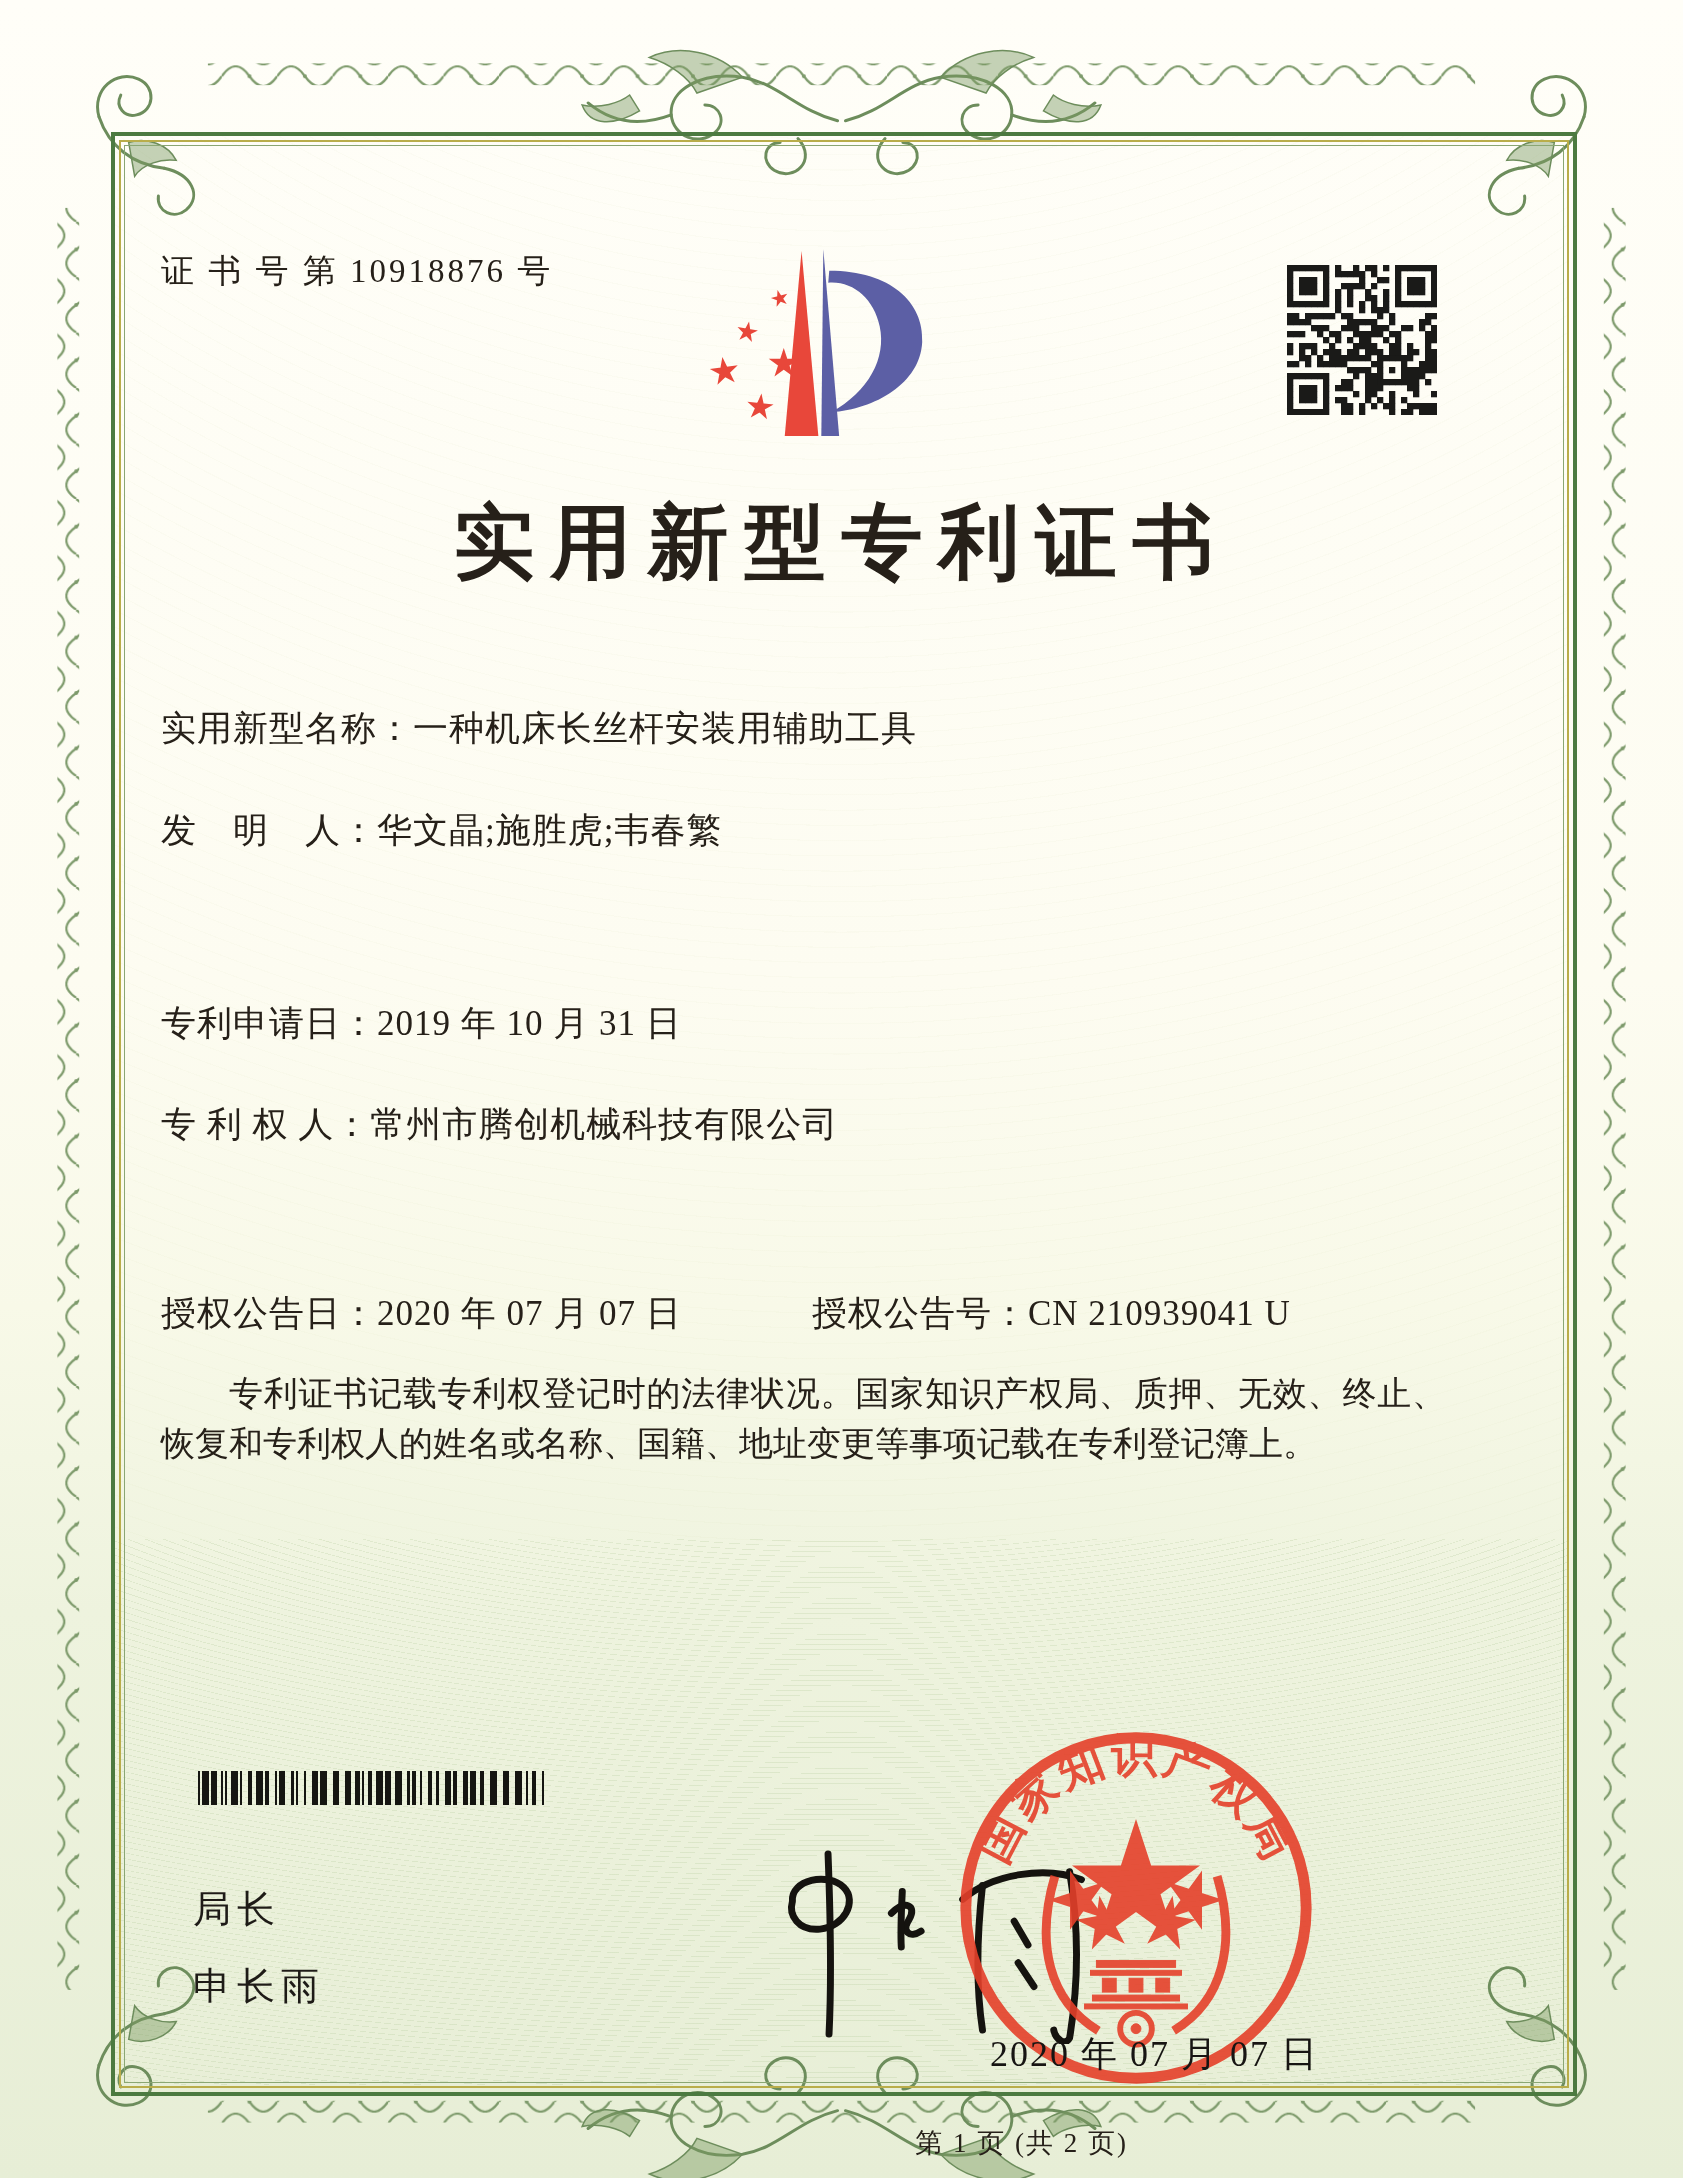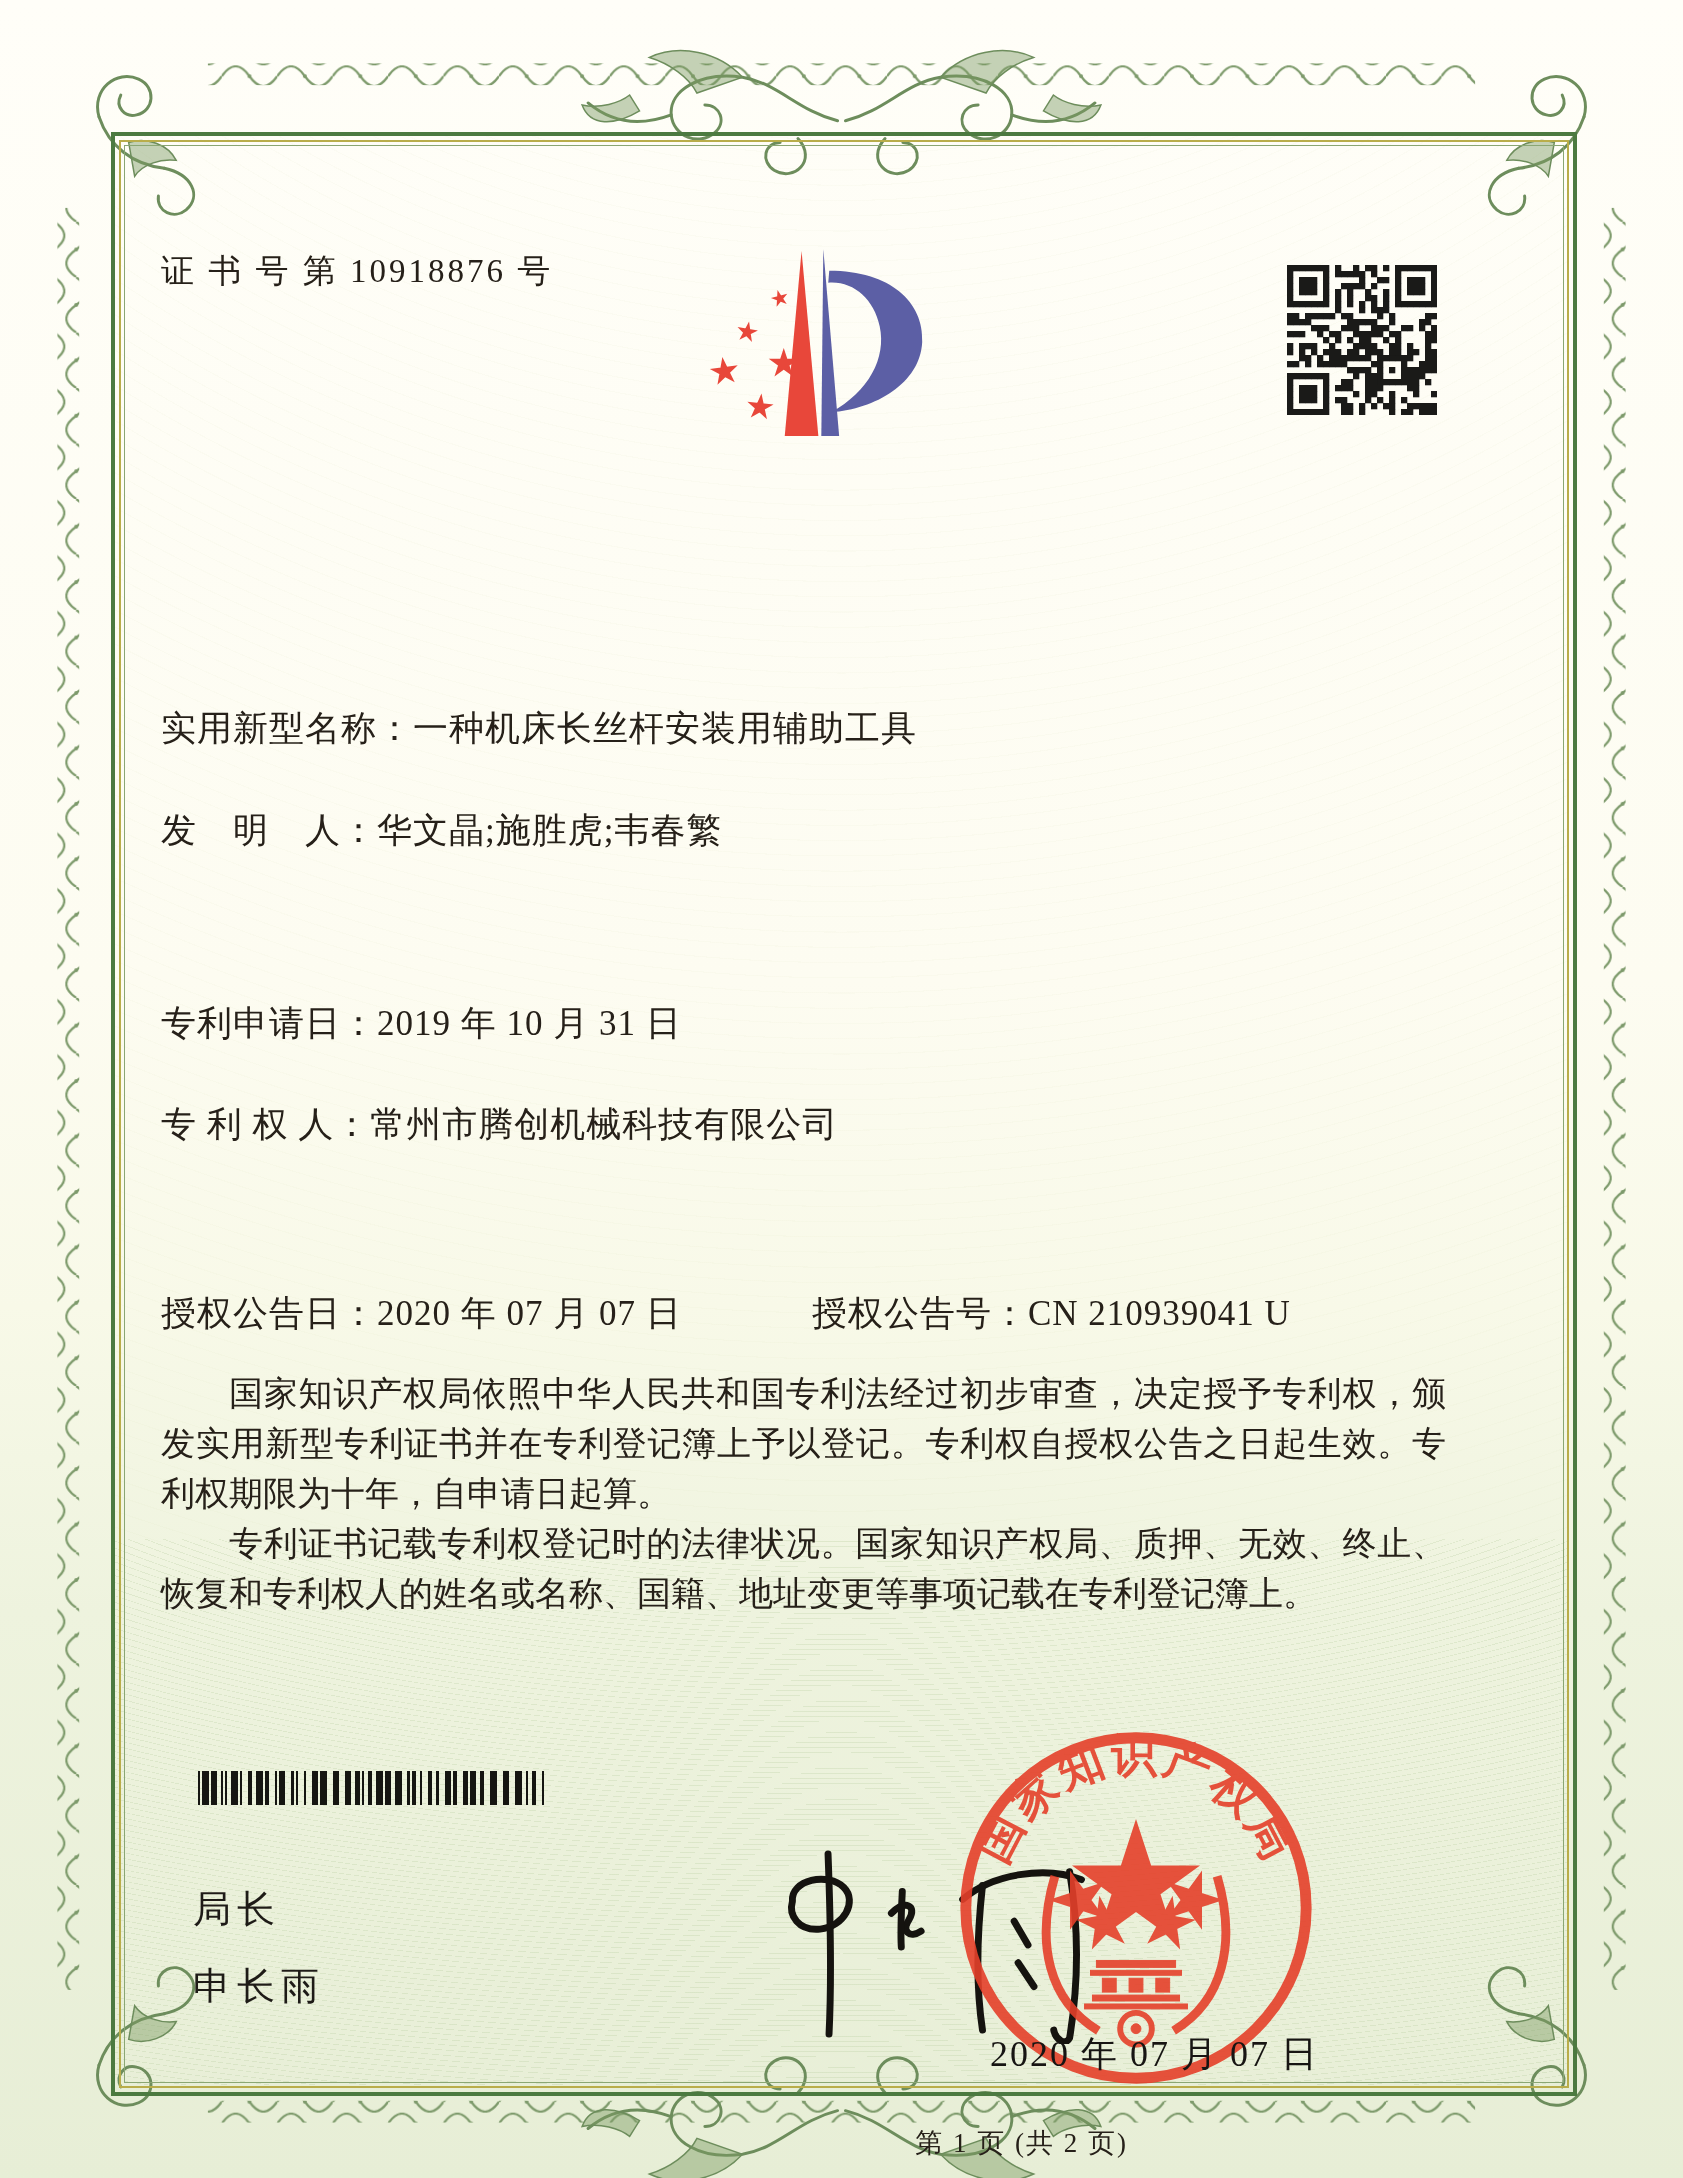--- a/index.html
+++ b/index.html
@@ -431,20 +431,21 @@
       <rect x="60" y="144" width="6.3" height="6.3" fill="#1a1a18"></rect>
       <rect x="72" y="144" width="6.3" height="6.3" fill="#1a1a18"></rect>
       <rect x="102" y="144" width="6.3" height="6.3" fill="#1a1a18"></rect>
       <rect x="114" y="144" width="6.3" height="6.3" fill="#1a1a18"></rect>
       <rect x="120" y="144" width="6.3" height="6.3" fill="#1a1a18"></rect>
       <rect x="132" y="144" width="6.3" height="6.3" fill="#1a1a18"></rect>
       <rect x="138" y="144" width="6.3" height="6.3" fill="#1a1a18"></rect>
       <rect x="144" y="144" width="6.3" height="6.3" fill="#1a1a18"></rect>
     </svg>
 
+  <div class="abs title">实用新型专利证书</div>
 
   <div class="abs row r1">
     <span>实用新型名称：</span><span>一种机床长丝杆安装用辅助工具</span>
   </div>
   <div class="abs row r2">
     <span>发　明　人：</span><span>华文晶;施胜虎;韦春繁</span>
   </div>
   <div class="abs row r4">
     <span>专利申请日：</span><span>2019 年 10 月 31 日</span>
   </div>
@@ -452,21 +453,20 @@
     <span>专 利 权 人：</span><span>常州市腾创机械科技有限公司</span>
   </div>
   <div class="abs row r7">
     <span>授权公告日：</span><span>2020 年 07 月 07 日</span>
   </div>
   <div class="abs grant-no">
     <span>授权公告号：</span><span>CN 210939041 U</span>
   </div>
 
   <div class="abs body-text">
-    <p>国家知识产权局依照中华人民共和国专利法经过初步审查，决定授予专利权，颁发实用新型专利证书并在专利登记簿上予以登记。专利权自授权公告之日起生效。专利权期限为十年，自申请日起算。</p>
     <p>专利证书记载专利权登记时的法律状况。国家知识产权局、质押、无效、终止、恢复和专利权人的姓名或名称、国籍、地址变更等事项记载在专利登记簿上。</p>
   </div>
 
   <div class="abs barcode" id="barcode">
       <div style="width: 2.2px; background: rgb(21, 21, 17);"></div>
       <div style="width: 2px; background: transparent;"></div>
       <div style="width: 6.5px; background: rgb(21, 21, 17);"></div>
       <div style="width: 2px; background: transparent;"></div>
       <div style="width: 6.5px; background: rgb(21, 21, 17);"></div>
       <div style="width: 4px; background: transparent;"></div>

